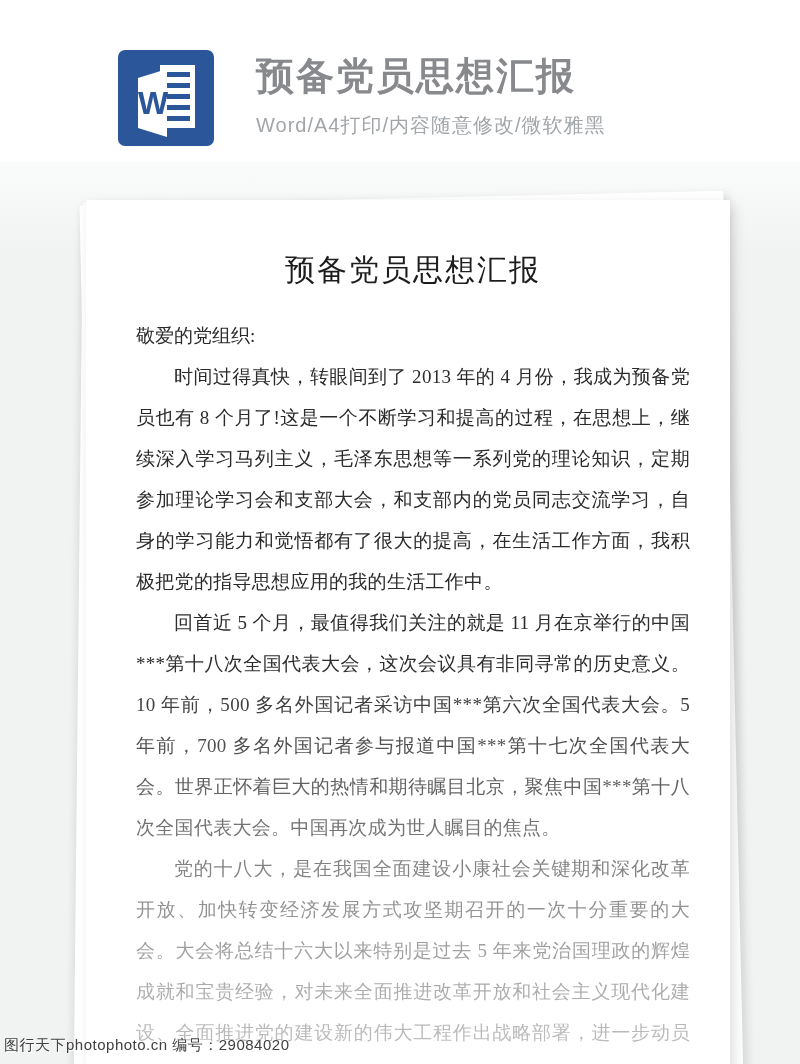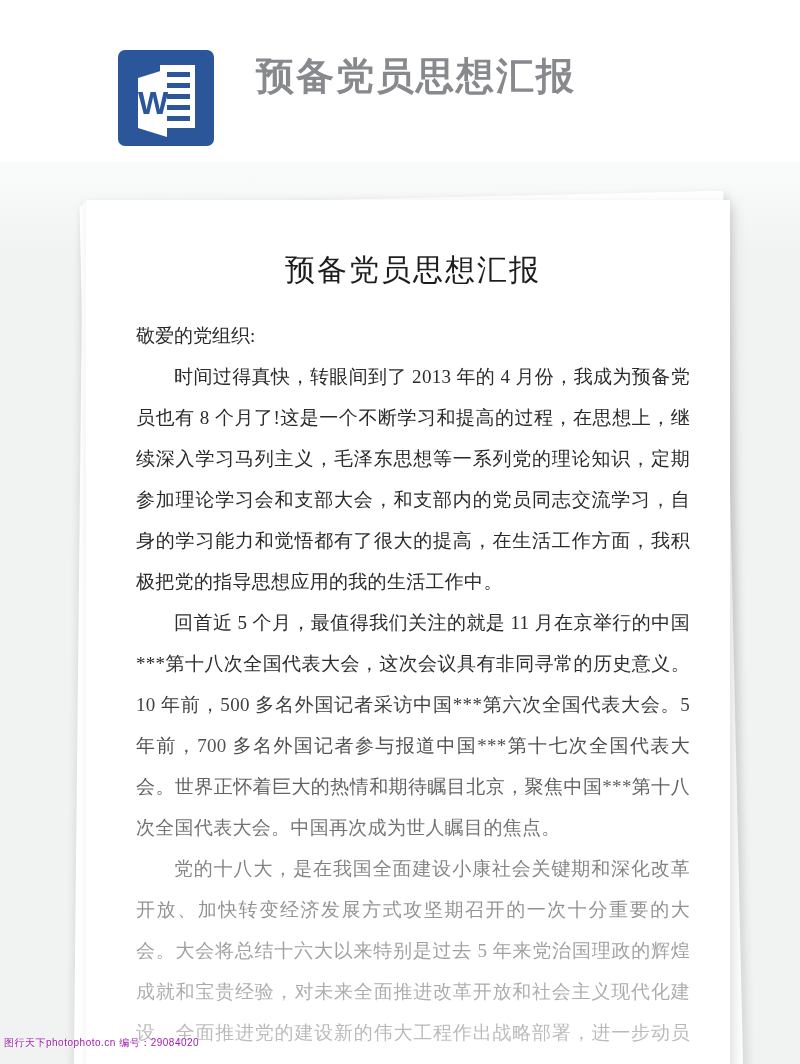--- a/index.html
+++ b/index.html
@@ -99,22 +99,22 @@
     font-size: 19px;
     line-height: 41px;
     text-align: justify;
     text-indent: 2em;
     letter-spacing: 0.3px;
   }
 
   
   .watermark {
     position: absolute; left: 4px; top: 1036px;
-    font-size: 10px;
-    color: #a21caf;
+    font-size: 15px;
+    color: #404040;
     letter-spacing: 0.5px;
     text-shadow: 0 0 1px #ffffff, 1px 1px 0 rgba(255,255,255,0.9);
     z-index: 50;
   }
 </style>
 </head>
 <body>
 
 <div class="header">
   <div class="logo-wrap">
@@ -125,20 +125,21 @@
       <rect x="47" y="33" width="25" height="5" fill="#2b579a"></rect>
       <rect x="47" y="44" width="25" height="5" fill="#2b579a"></rect>
       <rect x="47" y="55" width="25" height="5" fill="#2b579a"></rect>
       <rect x="47" y="66" width="25" height="5" fill="#2b579a"></rect>
       <polygon points="20,28 49,19 49,87 20,78" fill="#ffffff"></polygon>
       <text x="35" y="64" text-anchor="middle" font-family="Liberation Sans, sans-serif" font-size="32" font-weight="bold" fill="#2b579a">W</text>
     </svg>
   </div>
   <div class="header-text">
     <div class="header-title">预备党员思想汇报</div>
+    <div class="header-subtitle">Word/A4打印/内容随意修改/微软雅黑</div>
   </div>
 </div>
 
 <div class="stage">
   <div class="sheet sheet-back-left"></div>
   <div class="sheet sheet-back-right"></div>
   <div class="sheet paper">
     <div class="doc">
       <div class="doc-title">预备党员思想汇报</div>
       <div class="doc-salutation">敬爱的党组织:</div>

